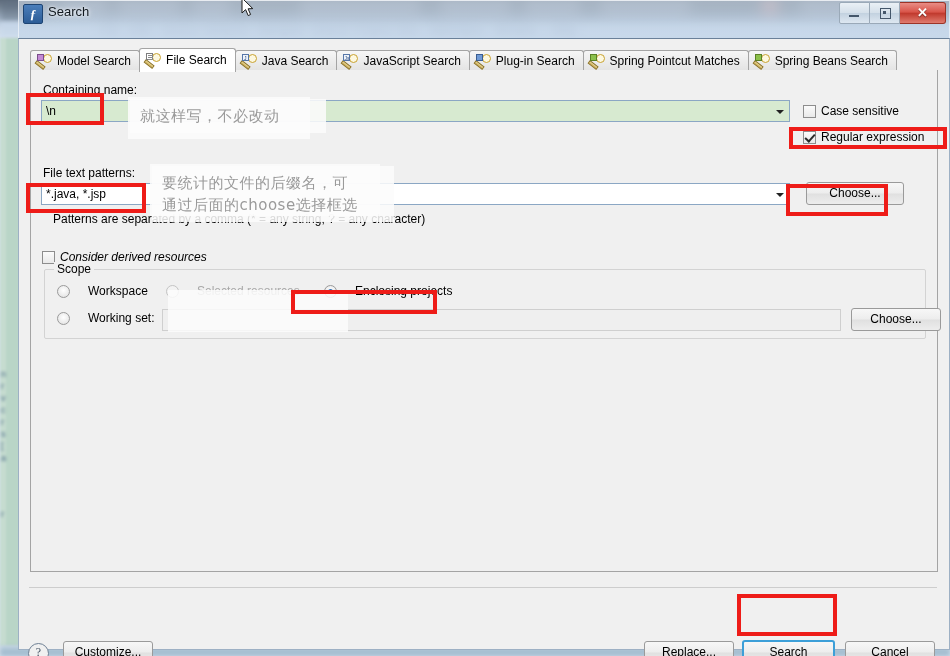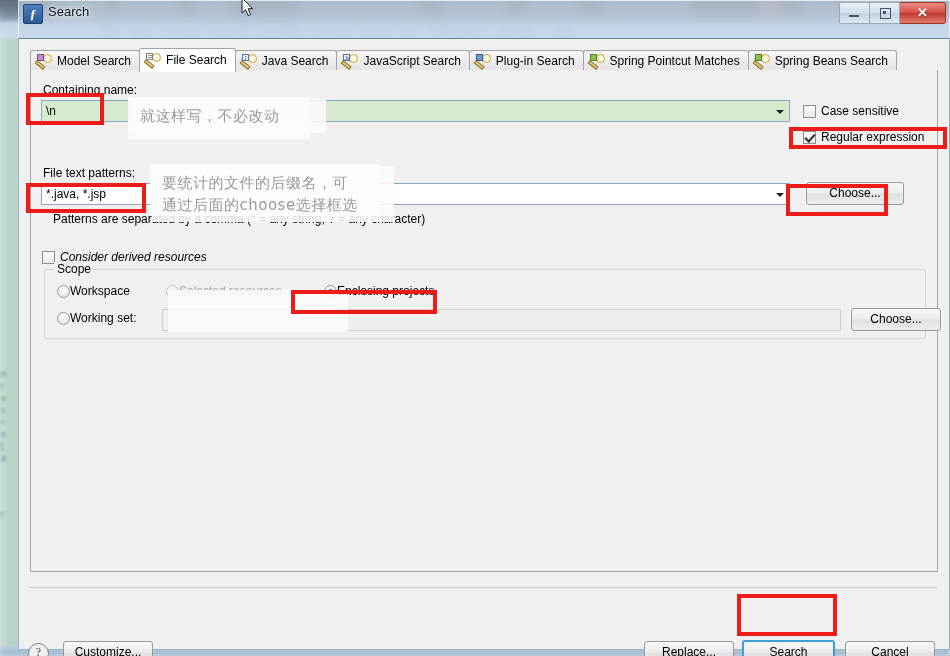--- a/index.html
+++ b/index.html
@@ -362,21 +362,21 @@
     border: solid #2a2a2a;
     border-width: 0 2px 2px 0;
     transform: rotate(42deg);
   }
 
   
   .rb {
     position: absolute;
     display: flex;
     align-items: center;
-    gap: 0;
+    gap: 18px;
     font-size: 12px;
   }
   .rb-dot {
     width: 13px; height: 13px;
     border-radius: 50%;
     border: 1px solid #9a9a9a;
     background: radial-gradient(circle at 50% 40%, #ffffff 0%, #e8e8e8 70%, #d2d2d2 100%);
     box-sizing: border-box;
     position: relative;
     flex: 0 0 13px;

